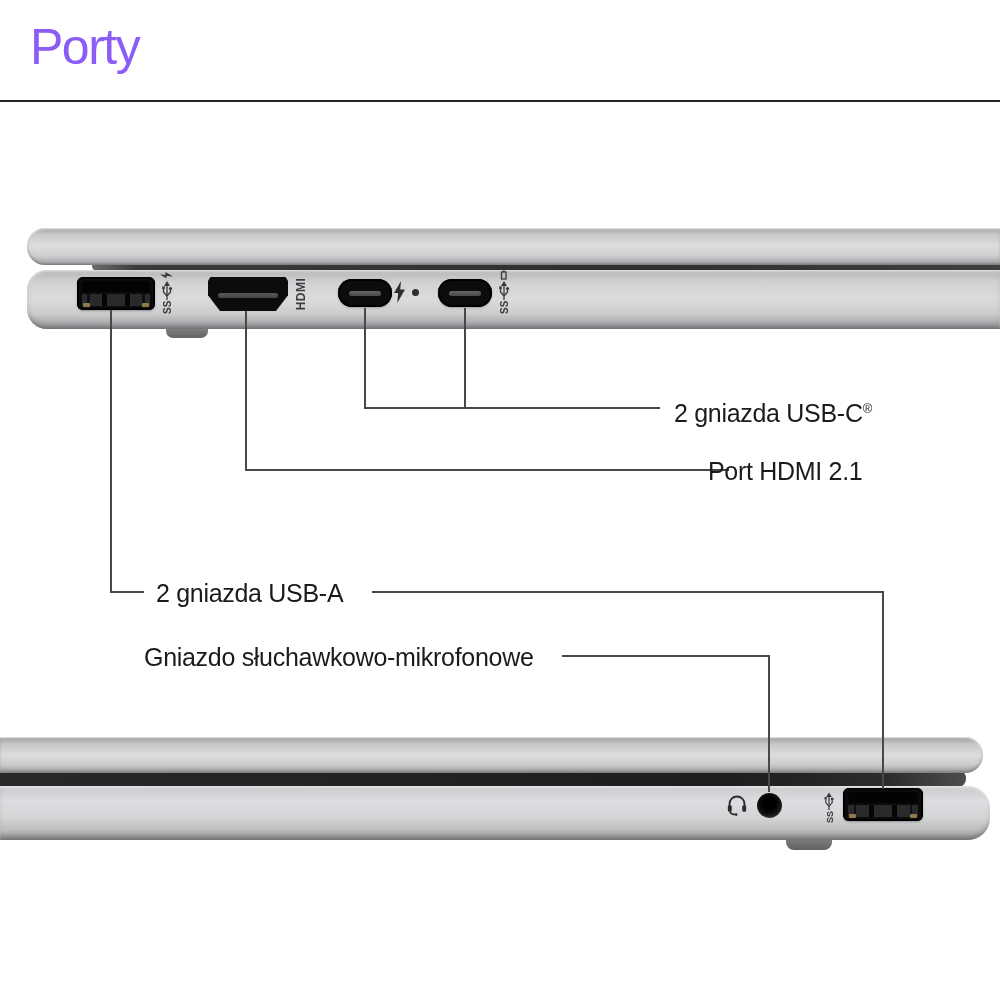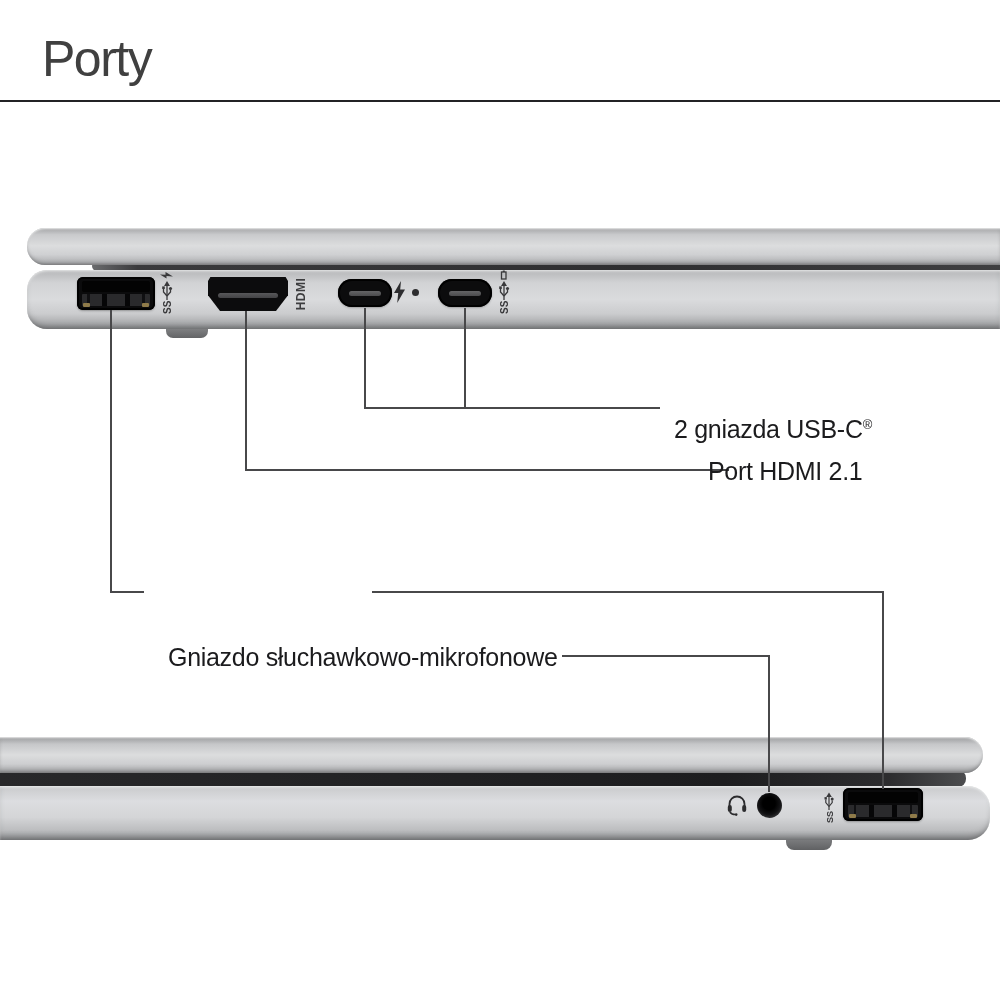--- a/index.html
+++ b/index.html
@@ -3,21 +3,21 @@
 <meta charset="utf-8">
 <style>
   html,body{margin:0;padding:0;background:#fff;}
   .canvas{
     position:relative;width:1000px;height:1000px;background:#ffffff;
     font-family:"Liberation Sans", sans-serif;overflow:hidden;
   }
   
   .title{
     position:absolute;left:30px;top:18px;font-size:50px;font-weight:500;
-    color:#404040;letter-spacing:-1.5px;margin:12px;
+    color:#8b5cf6;letter-spacing:-1.5px;margin:0;
   }
   .divider{position:absolute;left:0;top:100px;width:1000px;height:2px;background:#232325;}
 
   
   .lid-top{
     position:absolute;left:27px;top:228px;width:973px;height:37px;
     border-radius:18px 0 0 18px;z-index:2;
     background:linear-gradient(180deg,#a2a3a5 0%,#c9cacc 18%,#dcddde 48%,#cfd0d2 72%,#b0b1b3 94%,#98999b 100%);
     box-shadow:inset 0 2px 2px -1px #eceded, inset 0 -3px 4px -2px #707173;
   }
@@ -195,25 +195,26 @@
   <div class="line-h" style="left:245px;top:469px;width:484px;"></div>
 
   <div class="line-v" style="left:110px;top:310px;height:283px;"></div>
   <div class="line-h" style="left:110px;top:591px;width:34px;"></div>
   <div class="line-h" style="left:372px;top:591px;width:512px;"></div>
   <div class="line-v" style="left:882px;top:591px;height:198px;"></div>
 
   <div class="line-h" style="left:562px;top:655px;width:208px;"></div>
   <div class="line-v" style="left:768px;top:655px;height:137px;"></div>
 
-  <div class="callout" style="left:674px;top:394px;margin-top:16px;">
+  <div class="callout" style="left:674px;top:394px;">
     <span>2 gniazda USB-C</span><sup>®</sup>
   </div>
   <div class="callout" style="left:708px;top:456px;">Port HDMI 2.1</div>
-  <div class="callout" style="left:168px;top:642px;">Gniazdo słuchawkowo-mikrofonowe</div>
+  <div class="callout" style="left:156px;top:578px;">2 gniazda USB-A</div>
+  <div class="callout" style="left:144px;top:642px;">Gniazdo słuchawkowo-mikrofonowe</div>
 
   <div>
     <div class="gap-bottom"></div>
     <div class="lid-bottom"></div>
     <div class="foot-bottom"></div>
     <div class="base-bottom"></div>
 
     <div class="headset-icon" style="left:725px;top:794px;">
       <svg width="24" height="22" viewBox="0 0 24 22">
         <path d="M4.5 13 V10 a7.5 7.5 0 0 1 15 0 V13" fill="none" stroke="#2c2c2e" stroke-width="1.8"></path>

